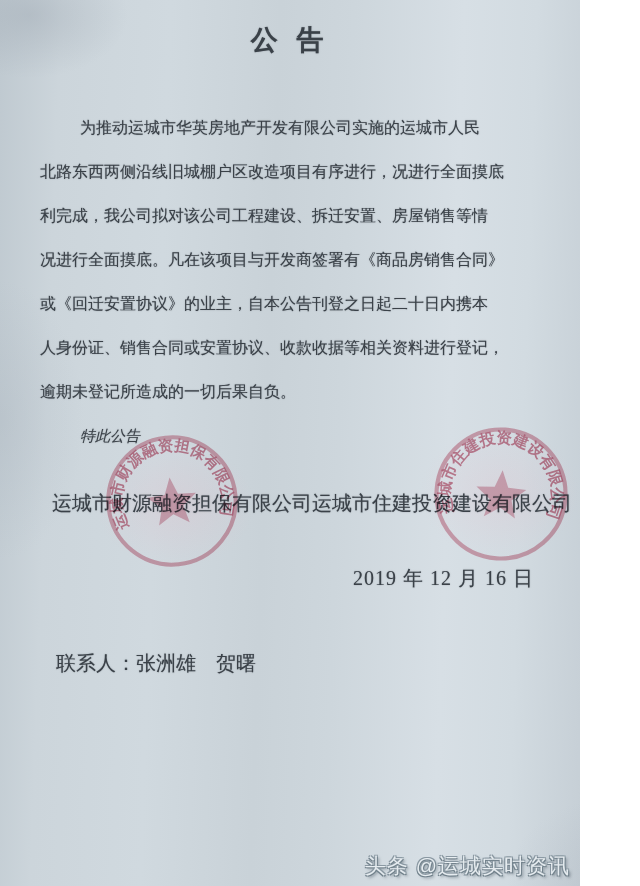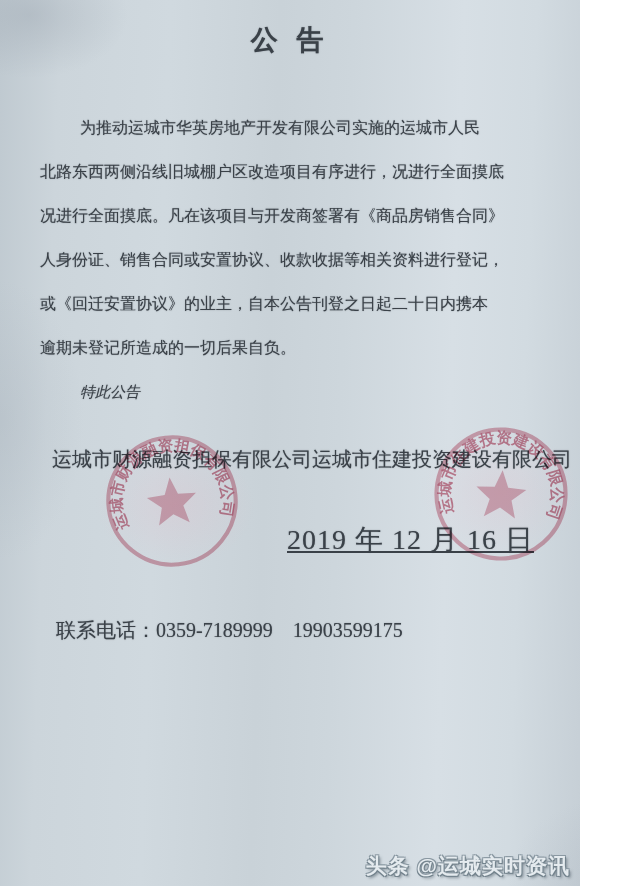--- a/index.html
+++ b/index.html
@@ -50,23 +50,22 @@
     display: flex;
     justify-content: space-between;
     margin: 32px 44px 0 52px;
     font-size: 20px;
     white-space: nowrap;
   }
 
   .date-line {
     margin: 48px 46px 0 0;
     text-align: right;
-    font-size: 28px;
+    font-size: 20px;
     letter-spacing: 1px;
-    text-decoration: underline;
   }
 
   .contact {
     margin: 46px 0 0 56px;
     font-size: 20px;
   }
   .contact .contact-row { line-height: 50px; white-space: nowrap; }
 
   .seal {
     position: absolute;
@@ -76,58 +75,59 @@
   }
   .seal-left  { left: 95px;  top: 424px; width: 154px; height: 154px; transform: rotate(-6deg); }
   .seal-right { left: 423px; top: 416px; width: 156px; height: 156px; transform: rotate(4deg); }
 
   .watermark {
     position: absolute;
     right: 10px;
     bottom: 6px;
     font-family: "Liberation Sans", sans-serif;
     font-size: 21px;
-    font-weight: bold;
+    font-weight: normal;
     letter-spacing: 1px;
     color: rgba(238,243,246,0.92);
     text-shadow:
       1px 1px 0 #72828c,
       -1px -1px 0 #8a98a2,
       1px -1px 0 #8a98a2,
       -1px 1px 0 #72828c,
       2px 2px 3px rgba(70,85,95,0.65);
   }
 </style>
 </head>
 <body>
 
 <div class="page">
 
   <div class="title photo-text">公 告</div>
 
   <div class="para photo-text">
     <div class="line line-first">为推动运城市华英房地产开发有限公司实施的运城市人民</div>
     <div class="line">北路东西两侧沿线旧城棚户区改造项目有序进行，况进行全面摸底</div>
+    <div class="line">利完成，我公司拟对该公司工程建设、拆迁安置、房屋销售等情</div>
     <div class="line">况进行全面摸底。凡在该项目与开发商签署有《商品房销售合同》</div>
+    <div class="line">或《回迁安置协议》的业主，自本公告刊登之日起二十日内携本</div>
     <div class="line">人身份证、销售合同或安置协议、收款收据等相关资料进行登记，</div>
-    <div class="line">或《回迁安置协议》的业主，自本公告刊登之日起二十日内携本</div>
     <div class="line">逾期未登记所造成的一切后果自负。</div>
   </div>
 
   <div class="closing photo-text">特此公告</div>
 
   <div class="signatories photo-text">
     <span>运城市财源融资担保有限公司</span>
     <span>运城市住建投资建设有限公司</span>
   </div>
 
   <div class="date-line photo-text">2019 年 12 月 16 日</div>
 
   <div class="contact photo-text">
-    <div class="contact-row">联系电话：0359-7189999　19903599175</div>
+    <div class="contact-row">联系人：张洲雄　贺曙</div>
   </div>
 
   <div class="seal seal-left">
     <svg viewBox="0 0 150 150" width="154" height="154">
       <circle cx="75" cy="75" r="62" fill="none" stroke="#c9556f" stroke-width="4" opacity="0.55"></circle>
       <path d="M75 52 L81.5 68.5 L99 69.5 L85.5 80.5 L90 97.5 L75 88 L60 97.5 L64.5 80.5 L51 69.5 L68.5 68.5 Z" fill="#c75b75" opacity="0.5"></path>
       <path id="sealPathL" d="M 30.6 95.7 A 49 49 0 1 1 119.4 95.7" fill="none"></path>
       <text font-size="15" fill="#c04a66" opacity="0.75" font-weight="bold">
         <textPath href="#sealPathL" startOffset="0">运城市财源融资担保有限公司</textPath>
       </text>

